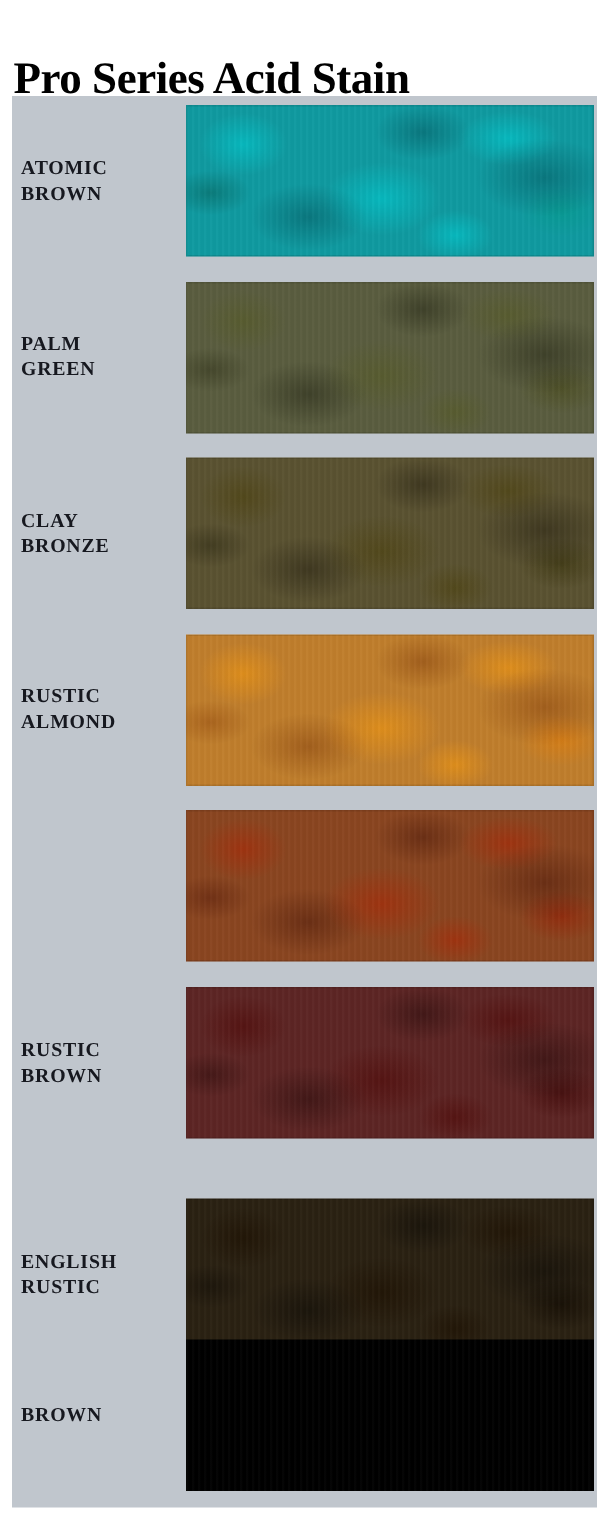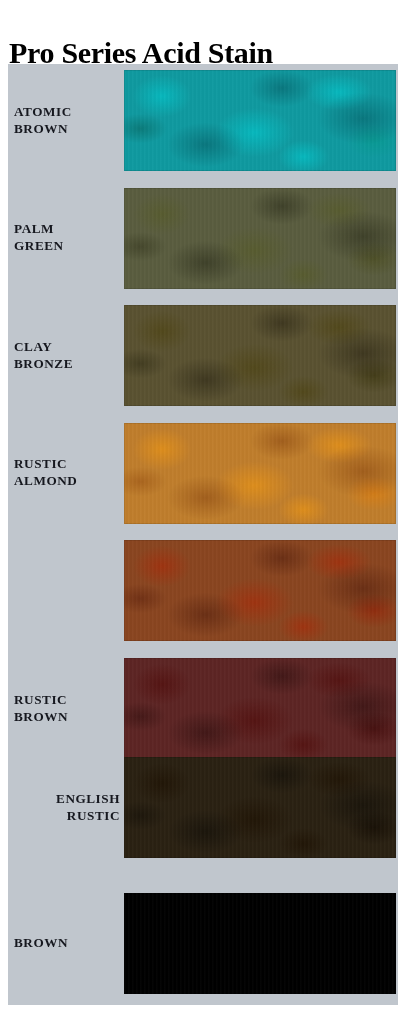--- a/index.html
+++ b/index.html
@@ -165,21 +165,21 @@
         <span class="ln">RUSTIC</span>
         <span class="ln">BROWN</span>
       </div>
       <div class="swatch-chip" style="background: rgb(93, 37, 36);">
         <div class="tex l2" style="background: radial-gradient(42px 30px at 14% 26%, rgb(112, 48, 44) 0%, rgba(0, 0, 0, 0) 70%), radial-gradient(55px 34px at 48% 62%, rgb(112, 48, 44) 0%, rgba(0, 0, 0, 0) 72%), radial-gradient(48px 26px at 79% 22%, rgb(112, 48, 44) 0%, rgba(0, 0, 0, 0) 70%), radial-gradient(34px 22px at 66% 86%, rgb(112, 48, 44) 0%, rgba(0, 0, 0, 0) 75%), radial-gradient(40px 24px at 92% 70%, rgb(90, 36, 34) 0%, rgba(0, 0, 0, 0) 72%);"></div>
         <div class="tex l3" style="background: radial-gradient(52px 30px at 30% 74%, rgb(67, 25, 27) 0%, rgba(255, 255, 255, 0) 74%), radial-gradient(44px 26px at 58% 18%, rgb(67, 25, 27) 0%, rgba(255, 255, 255, 0) 72%), radial-gradient(60px 34px at 88% 48%, rgb(67, 25, 27) 0%, rgba(255, 255, 255, 0) 76%), radial-gradient(36px 20px at 6% 58%, rgb(90, 36, 34) 0%, rgba(255, 255, 255, 0) 74%);"></div>
         <div class="tex l4"></div>
         <div class="tex vig"></div>
       </div>
     </div>
-    <div class="swatch-row" style="top: 687px; text-align: right;">
+    <div class="swatch-row" style="top: 729px;">
       <div class="swatch-label">
         <span class="ln">ENGLISH</span>
         <span class="ln">RUSTIC</span>
       </div>
       <div class="swatch-chip" style="background: rgb(42, 33, 18);">
         <div class="tex l2" style="background: radial-gradient(42px 30px at 14% 26%, rgb(92, 69, 22) 0%, rgba(0, 0, 0, 0) 70%), radial-gradient(55px 34px at 48% 62%, rgb(92, 69, 22) 0%, rgba(0, 0, 0, 0) 72%), radial-gradient(48px 26px at 79% 22%, rgb(92, 69, 22) 0%, rgba(0, 0, 0, 0) 70%), radial-gradient(34px 22px at 66% 86%, rgb(92, 69, 22) 0%, rgba(0, 0, 0, 0) 75%), radial-gradient(40px 24px at 92% 70%, rgb(59, 45, 20) 0%, rgba(0, 0, 0, 0) 72%);"></div>
         <div class="tex l3" style="background: radial-gradient(52px 30px at 30% 74%, rgb(21, 17, 10) 0%, rgba(255, 255, 255, 0) 74%), radial-gradient(44px 26px at 58% 18%, rgb(21, 17, 10) 0%, rgba(255, 255, 255, 0) 72%), radial-gradient(60px 34px at 88% 48%, rgb(21, 17, 10) 0%, rgba(255, 255, 255, 0) 76%), radial-gradient(36px 20px at 6% 58%, rgb(59, 45, 20) 0%, rgba(255, 255, 255, 0) 74%);"></div>
         <div class="tex l4"></div>
         <div class="tex vig"></div>
       </div>

